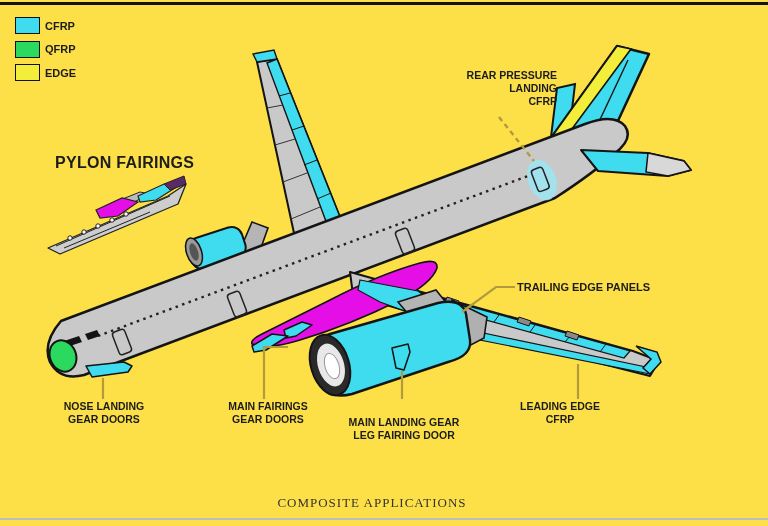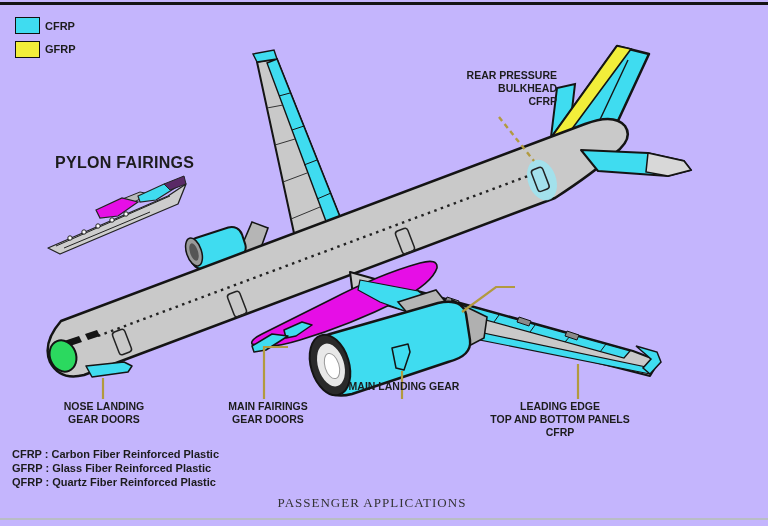--- a/index.html
+++ b/index.html
@@ -1,27 +1,27 @@
 <!DOCTYPE html>
 <html><head>
 <meta charset="utf-8">
 <style>
   html,body{margin:0;padding:0;background:#ffffff;}
-  #stage{position:relative;width:768px;height:526px;background:#c4b5fd;overflow:hidden;
+  #stage{position:relative;width:768px;height:526px;background:#fde047;overflow:hidden;
          font-family:"Liberation Sans",sans-serif;color:#1c1c1c;}
   #art{position:absolute;left:0;top:0;}
   .lbl{position:absolute;font-weight:bold;color:#1c1c1c;line-height:13px;}
   .caps{font-size:10.5px;text-align:center;letter-spacing:0px;}
   .topnote{left:155px;top:21px;width:440px;font-size:11.5px;text-align:center;}
   .pylonlbl{left:55px;top:156px;font-size:16px;letter-spacing:.3px;}
   .bulkheadlbl{left:417px;top:69px;width:140px;font-size:10.5px;text-align:right;}
   .trailinglbl{left:517px;top:281px;font-size:11px;}
   .noselbl{left:43px;top:400px;width:122px;}
   .mainlbl{left:207px;top:400px;width:122px;}
-  .leglbl{left:334px;top:380px;width:140px;}
+  .leglbl{left:334px;top:416px;width:140px;}
   .leadlbl{left:478px;top:400px;width:164px;}
   .defs{position:absolute;left:12px;top:448px;font-size:11px;font-weight:bold;line-height:13.8px;}
   .caption{position:absolute;left:252px;top:495px;width:240px;text-align:center;
            font-family:"Liberation Serif",serif;font-size:13px;letter-spacing:1px;color:#333;font-weight:normal;}
   .legend{position:absolute;left:15px;top:17px;display:flex;flex-direction:column;gap:6.5px;}
   .legrow{display:flex;align-items:center;height:17px;}
   .sw{width:23px;height:15px;border:1.8px solid #111;margin-right:5px;box-sizing:content-box;}
   .leglab{font-size:11px;font-weight:bold;}
   .hr-top{position:absolute;left:0;top:2px;width:768px;height:3px;background:#141414;}
   .hr-bot{position:absolute;left:0;top:518px;width:768px;height:2px;background:#b9bdc6;}
@@ -162,56 +162,56 @@
       <path d="M 499,117 L 534,161" stroke-dasharray="5 4" stroke-width="2.4"></path>
     </g>
   </svg>
 
   <div class="legend">
     <div class="legrow">
       <div class="sw" style="background-color: rgb(63, 220, 240);"></div>
       <span class="leglab">CFRP</span>
     </div>
     <div class="legrow">
+      <div class="sw" style="background-color: rgb(43, 217, 95);"></div>
+      <span class="leglab">QFRP</span>
+    </div>
+    <div class="legrow">
       <div class="sw" style="background-color: rgb(242, 238, 58);"></div>
-      <span class="leglab">GFRP</span>
+      <span class="leglab">EDGE</span>
     </div>
   </div>
 
 
   <div class="lbl pylonlbl">PYLON FAIRINGS</div>
 
   <div class="lbl bulkheadlbl">
     <div>REAR PRESSURE</div>
-    <div>BULKHEAD</div>
+    <div>LANDING</div>
     <div>CFRP</div>
   </div>
 
+  <div class="lbl trailinglbl">TRAILING EDGE PANELS</div>
 
   <div class="lbl caps noselbl">
     <div>NOSE LANDING</div>
     <div>GEAR DOORS</div>
   </div>
 
   <div class="lbl caps mainlbl">
     <div>MAIN FAIRINGS</div>
     <div>GEAR DOORS</div>
   </div>
 
   <div class="lbl caps leglbl">
     <div>MAIN LANDING GEAR</div>
+    <div>LEG FAIRING DOOR</div>
   </div>
 
   <div class="lbl caps leadlbl">
     <div>LEADING EDGE</div>
-    <div>TOP AND BOTTOM PANELS</div>
     <div>CFRP</div>
   </div>
 
-  <div class="defs">
-    <div>CFRP : Carbon Fiber Reinforced Plastic</div>
-    <div>GFRP : Glass Fiber Reinforced Plastic</div>
-    <div>QFRP : Quartz Fiber Reinforced Plastic</div>
-  </div>
-
-  <div class="caption">PASSENGER APPLICATIONS</div>
+
+  <div class="caption">COMPOSITE APPLICATIONS</div>
 
 </div>
 
 </body></html>

